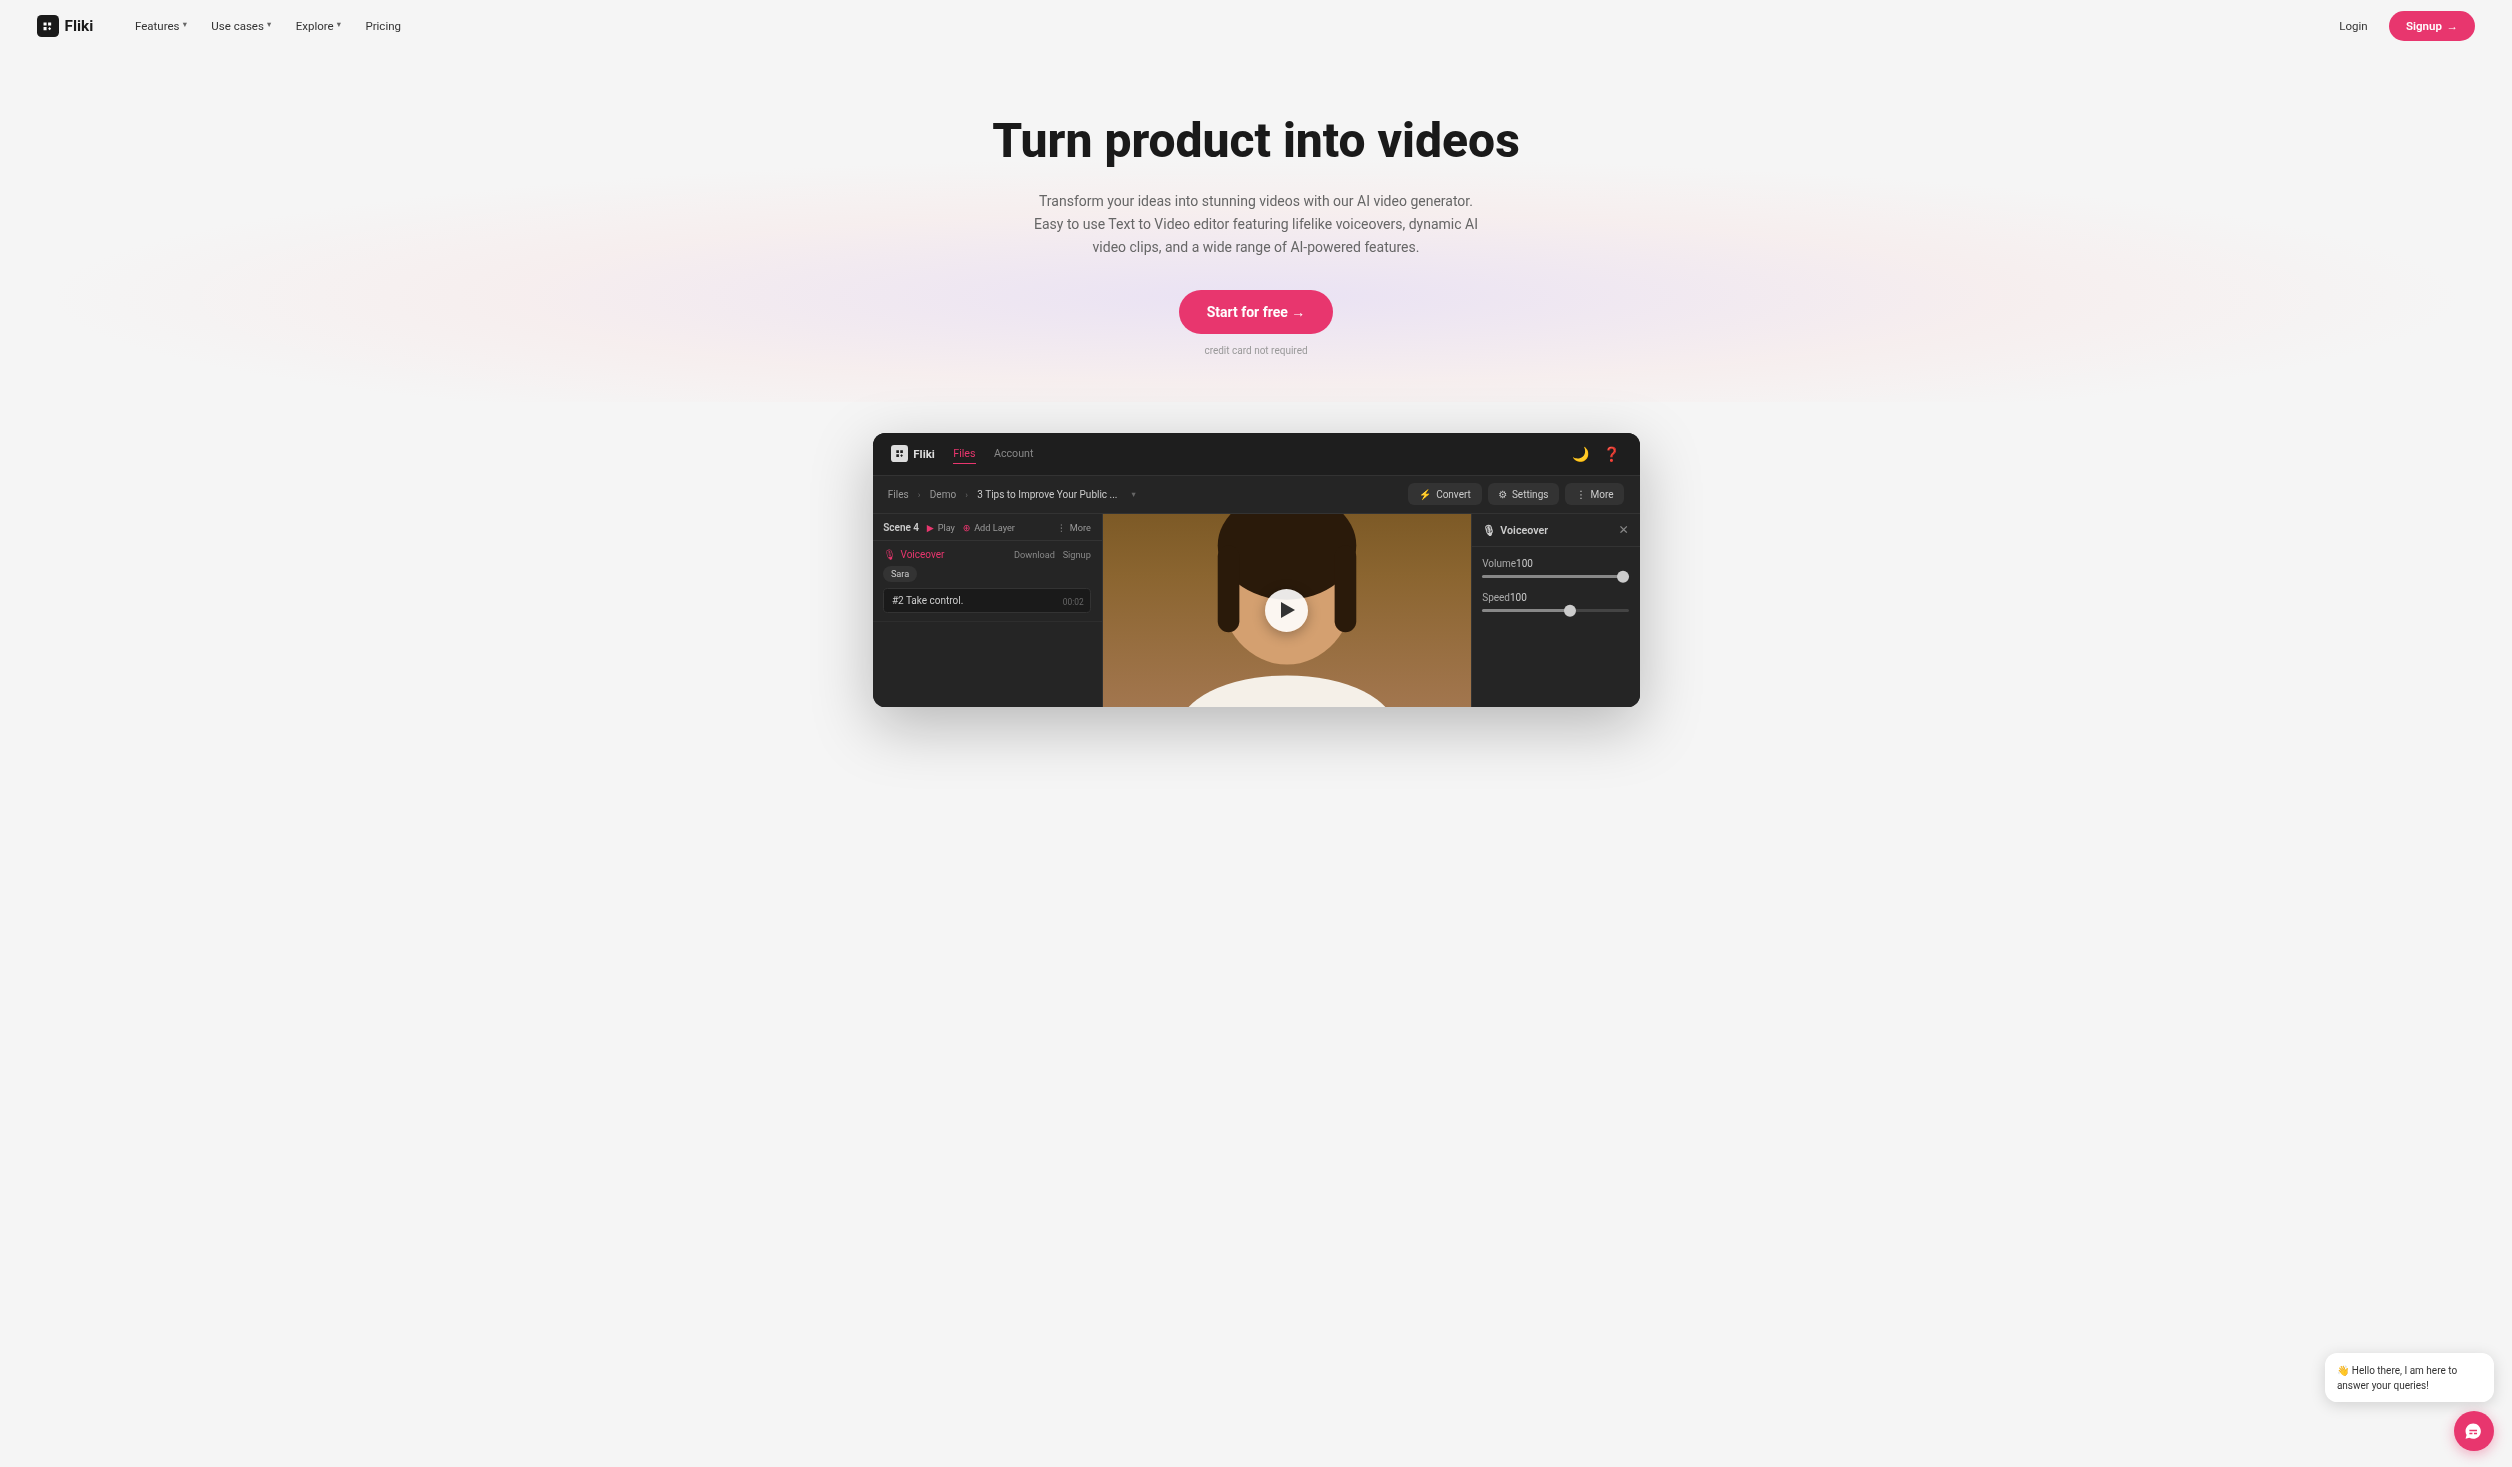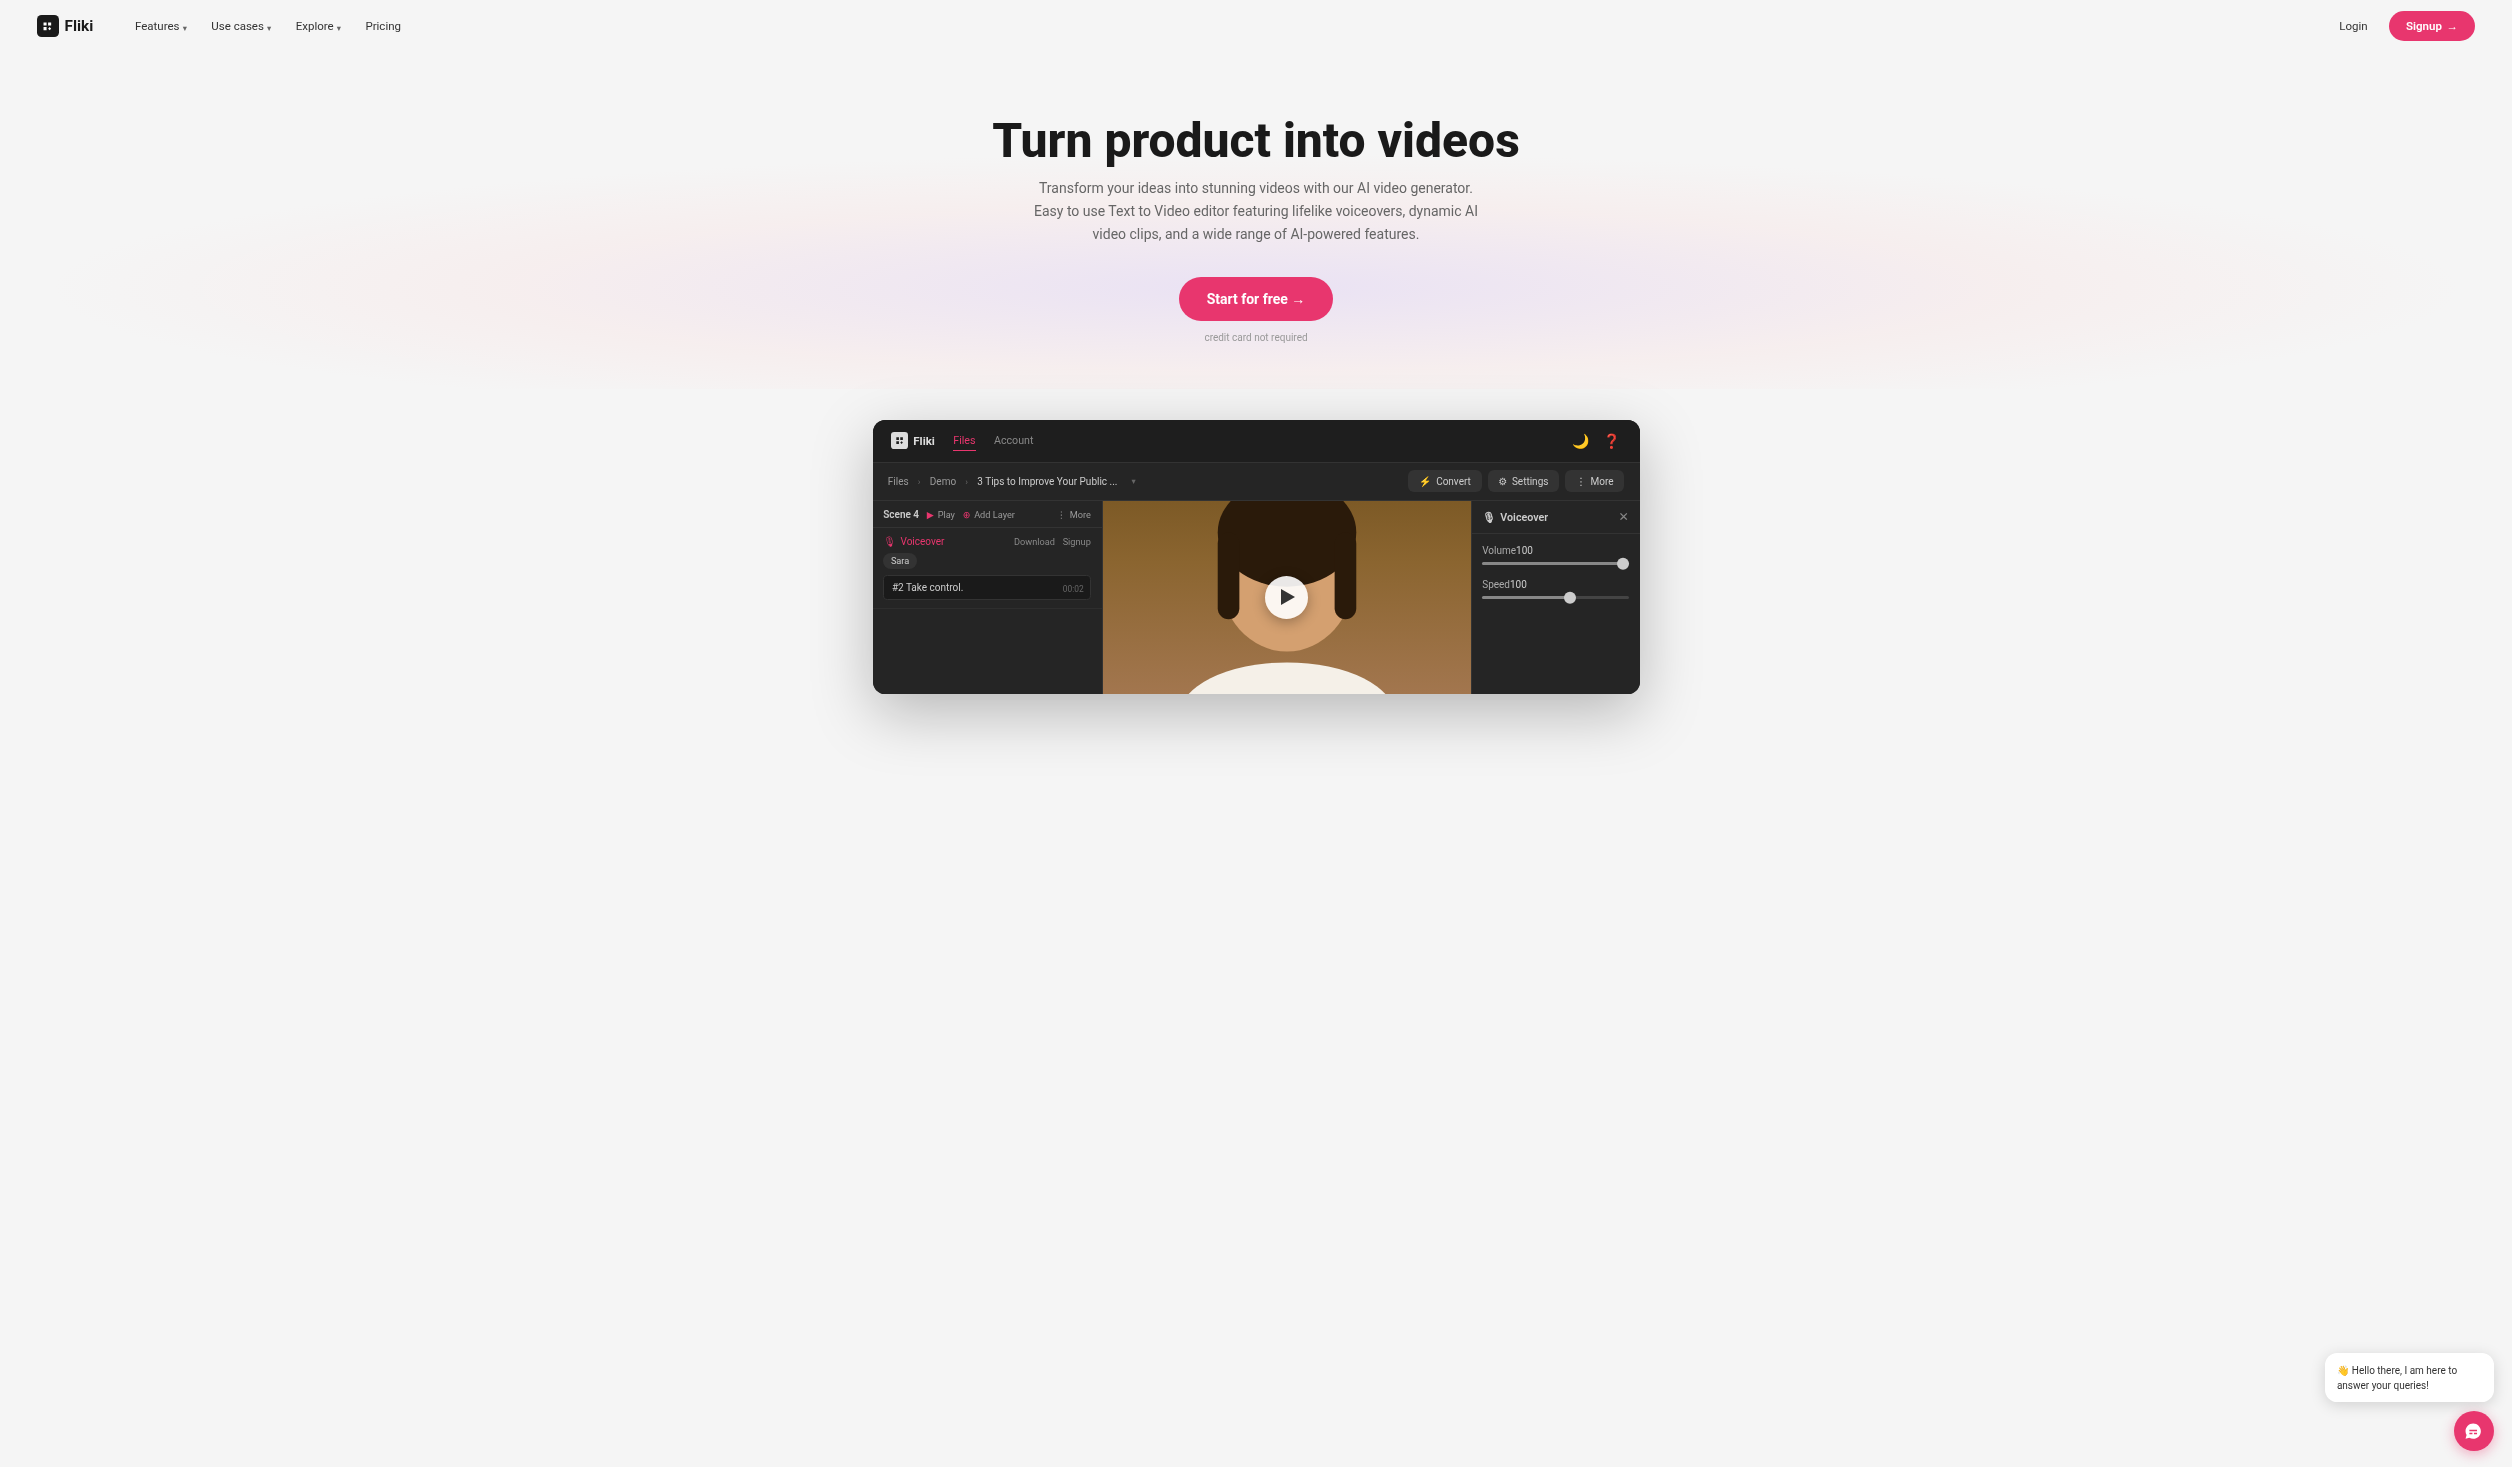--- a/index.html
+++ b/index.html
@@ -39,21 +39,21 @@
     }
     .nav-logo-icon svg { fill: white; }
     .nav-links {
       display: flex;
       align-items: center;
       gap: 3.1px;
       flex: 1;
     }
     .nav-link {
       display: flex;
-      align-items: flex-end;
+      align-items: flex-start;
       gap: 3.1px;
       padding: 6.1px 10.7px;
       font-size: 11.5px;
       color: #333;
       cursor: pointer;
       border-radius: 4.6px;
       background: none;
       border: none;
       font-family: inherit;
     }
@@ -98,21 +98,21 @@
       top: 0; left: 0; right: 0; bottom: 0;
       background: radial-gradient(ellipse 60% 50% at 50% 70%, rgba(200, 170, 240, 0.25) 0%, rgba(255, 200, 200, 0.15) 50%, transparent 80%);
       pointer-events: none;
     }
     .hero-title {
       font-size: 48px;
       font-weight: 800;
       color: #1a1a1a;
       line-height: 1.15;
       max-width: 552px;
-      margin: 0 auto 9px;
+      margin: 0 auto 22px;
       position: relative;
     }
     .hero-subtitle {
       font-size: 14px;
       color: #666;
       max-width: 460px;
       margin: 0 auto 31px;
       line-height: 1.65;
       position: relative;
     }

